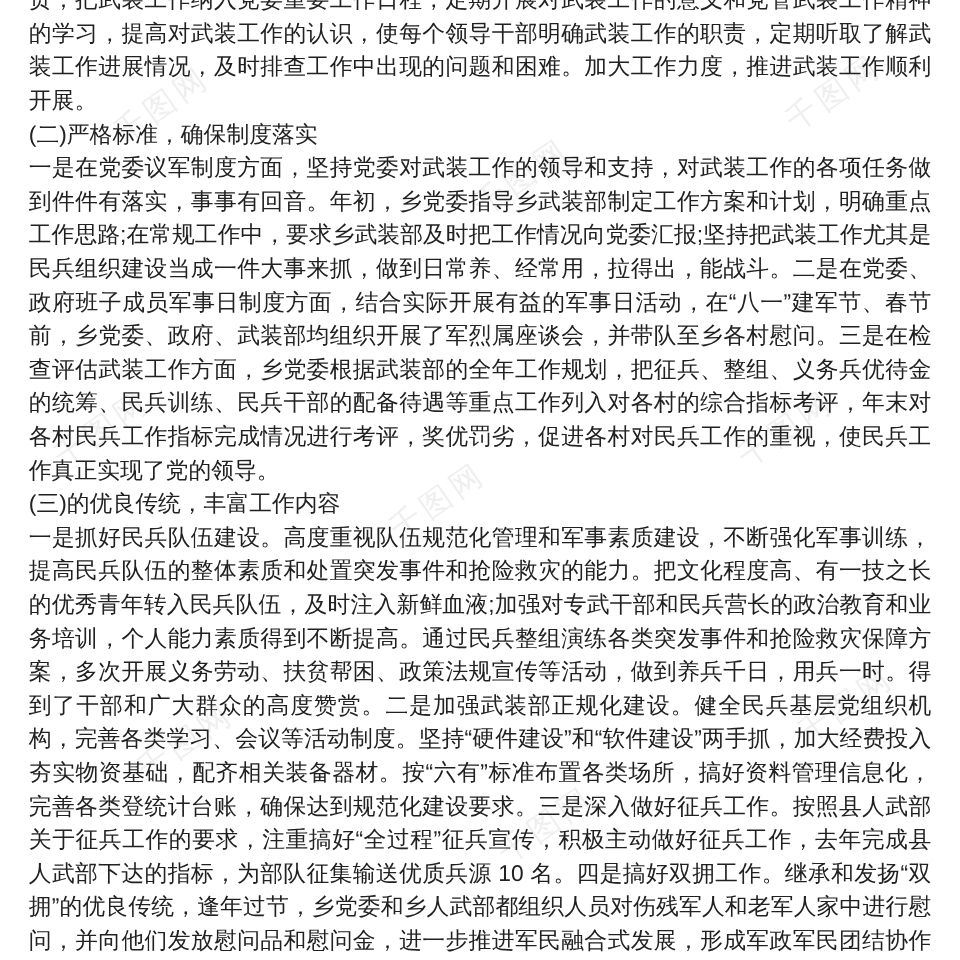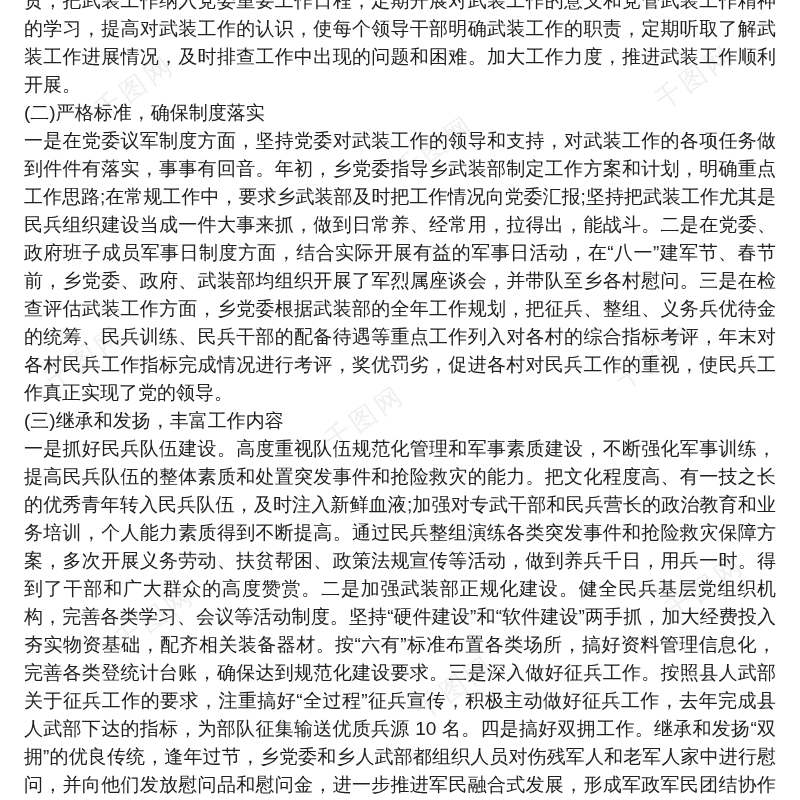--- a/index.html
+++ b/index.html
@@ -66,17 +66,17 @@
     <span class="wm" style="left:610px; top:340px;">千图网</span>
     <span class="wm" style="left:110px; top:600px;">千图网</span>
     <span class="wm" style="left:410px; top:670px;">千图网</span>
     <span class="wm" style="left:660px; top:570px;">千图网</span>
   </div>
 
   <div class="content">
     <p class="para">贯，把武装工作纳入党委重要工作日程，定期开展对武装工作的意义和党管武装工作精神的学习，提高对武装工作的认识，使每个领导干部明确武装工作的职责，定期听取了解武装工作进展情况，及时排查工作中出现的问题和困难。加大工作力度，推进武装工作顺利开展。</p>
     <p class="para heading">(二)严格标准，确保制度落实</p>
     <p class="para">一是在党委议军制度方面，坚持党委对武装工作的领导和支持，对武装工作的各项任务做到件件有落实，事事有回音。年初，乡党委指导乡武装部制定工作方案和计划，明确重点工作思路;在常规工作中，要求乡武装部及时把工作情况向党委汇报;坚持把武装工作尤其是民兵组织建设当成一件大事来抓，做到日常养、经常用，拉得出，能战斗。二是在党委、政府班子成员军事日制度方面，结合实际开展有益的军事日活动，在“八一”建军节、春节前，乡党委、政府、武装部均组织开展了军烈属座谈会，并带队至乡各村慰问。三是在检查评估武装工作方面，乡党委根据武装部的全年工作规划，把征兵、整组、义务兵优待金的统筹、民兵训练、民兵干部的配备待遇等重点工作列入对各村的综合指标考评，年末对各村民兵工作指标完成情况进行考评，奖优罚劣，促进各村对民兵工作的重视，使民兵工作真正实现了党的领导。</p>
-    <p class="para heading">(三)继承和发扬，丰富工作内容</p>
+    <p class="para heading">(三)的优良传统，丰富工作内容</p>
     <p class="para">一是抓好民兵队伍建设。高度重视队伍规范化管理和军事素质建设，不断强化军事训练，提高民兵队伍的整体素质和处置突发事件和抢险救灾的能力。把文化程度高、有一技之长的优秀青年转入民兵队伍，及时注入新鲜血液;加强对专武干部和民兵营长的政治教育和业务培训，个人能力素质得到不断提高。通过民兵整组演练各类突发事件和抢险救灾保障方案，多次开展义务劳动、扶贫帮困、政策法规宣传等活动，做到养兵千日，用兵一时。得到了干部和广大群众的高度赞赏。二是加强武装部正规化建设。健全民兵基层党组织机构，完善各类学习、会议等活动制度。坚持“硬件建设”和“软件建设”两手抓，加大经费投入夯实物资基础，配齐相关装备器材。按“六有”标准布置各类场所，搞好资料管理信息化，完善各类登统计台账，确保达到规范化建设要求。三是深入做好征兵工作。按照县人武部关于征兵工作的要求，注重搞好“全过程”征兵宣传，积极主动做好征兵工作，去年完成县人武部下达的指标，为部队征集输送优质兵源 10 名。四是搞好双拥工作。继承和发扬“双拥”的优良传统，逢年过节，乡党委和乡人武部都组织人员对伤残军人和老军人家中进行慰问，并向他们发放慰问品和慰问金，进一步推进军民融合式发展，形成军政军民团结协作的整体合力。五是加强国防教育。结合国防教育日，开展了万人签字、国防教育知识竞赛活动，进一步增强乡机关干部、广大</p>
   </div>
 
 </div>
 
 </body></html>

